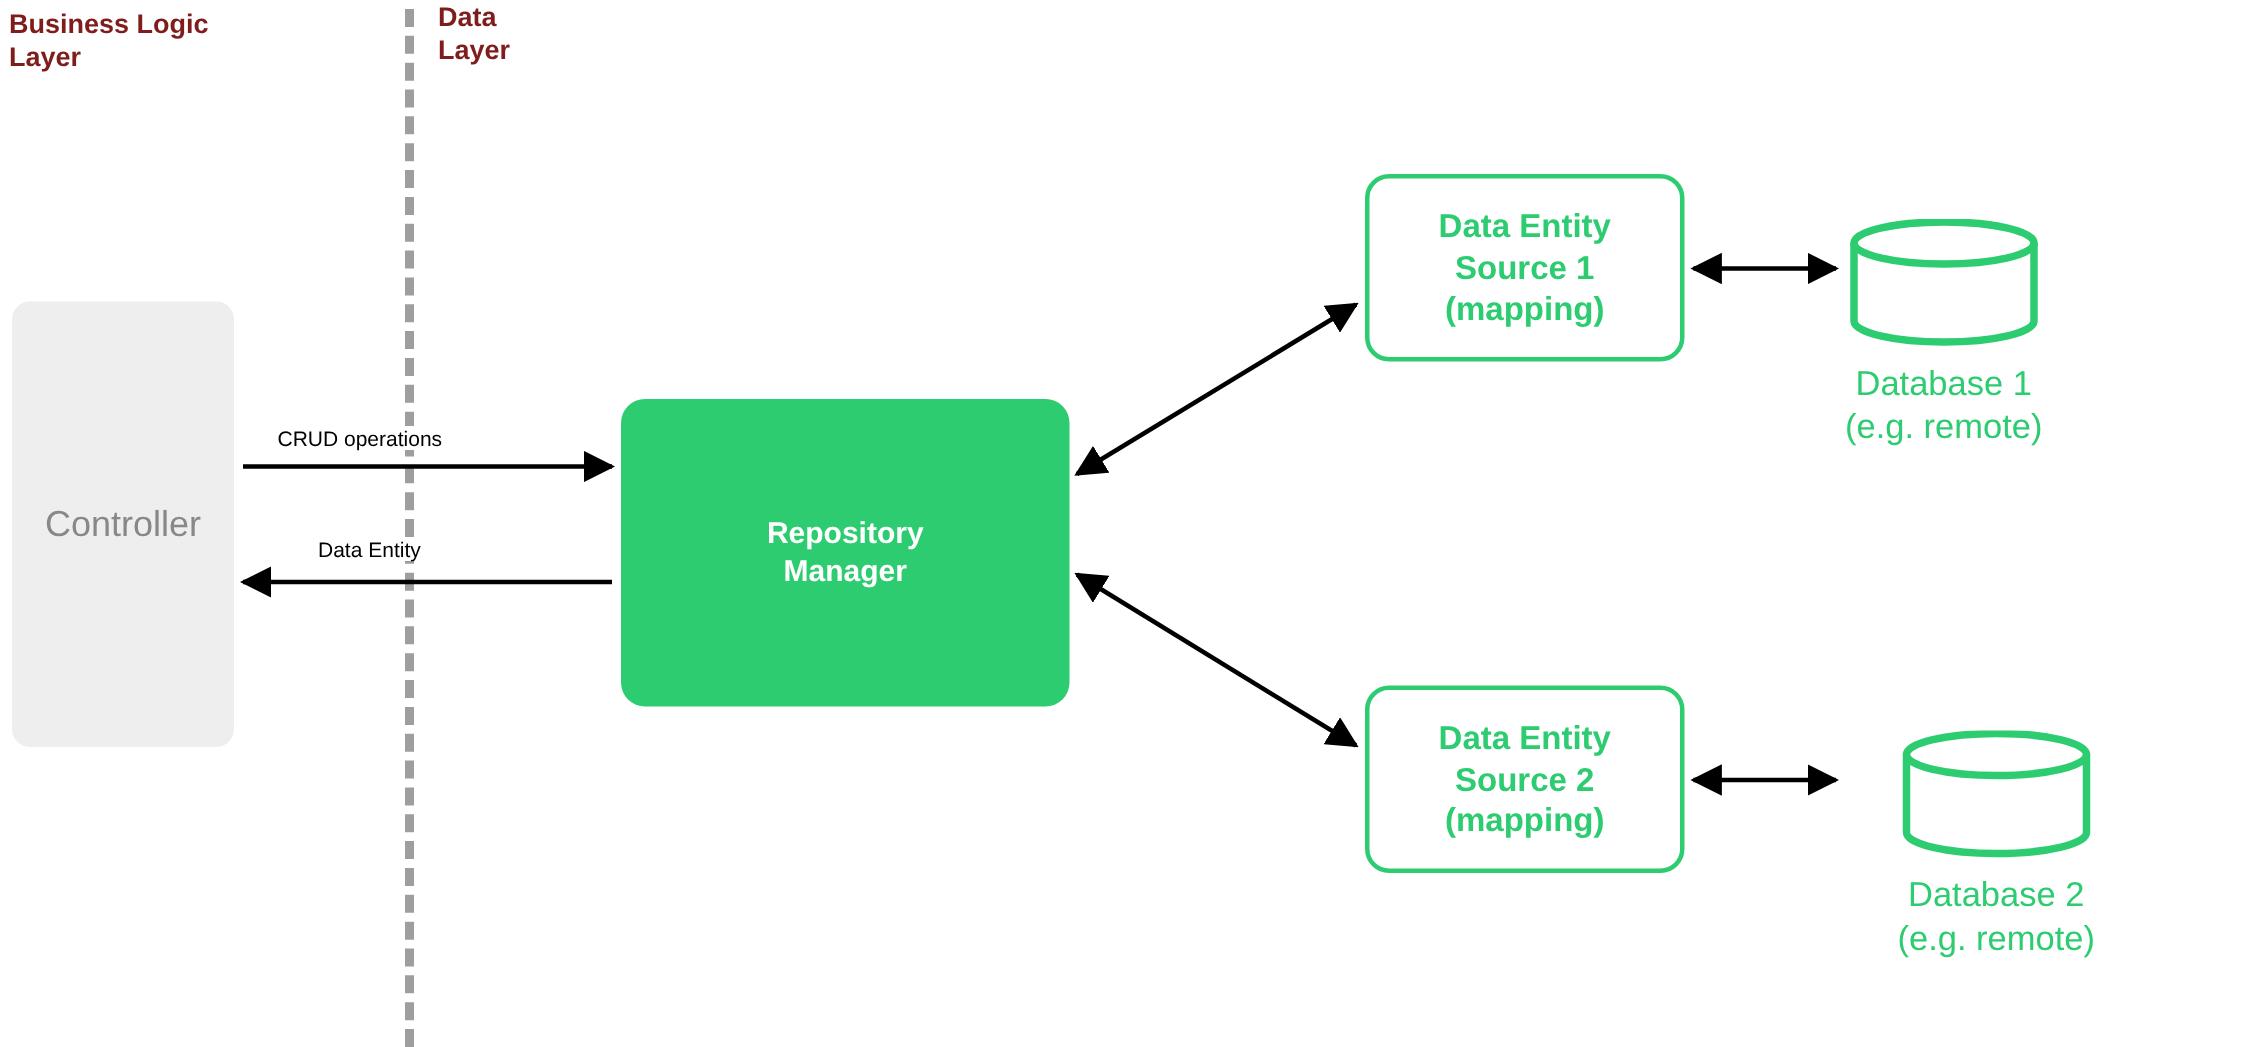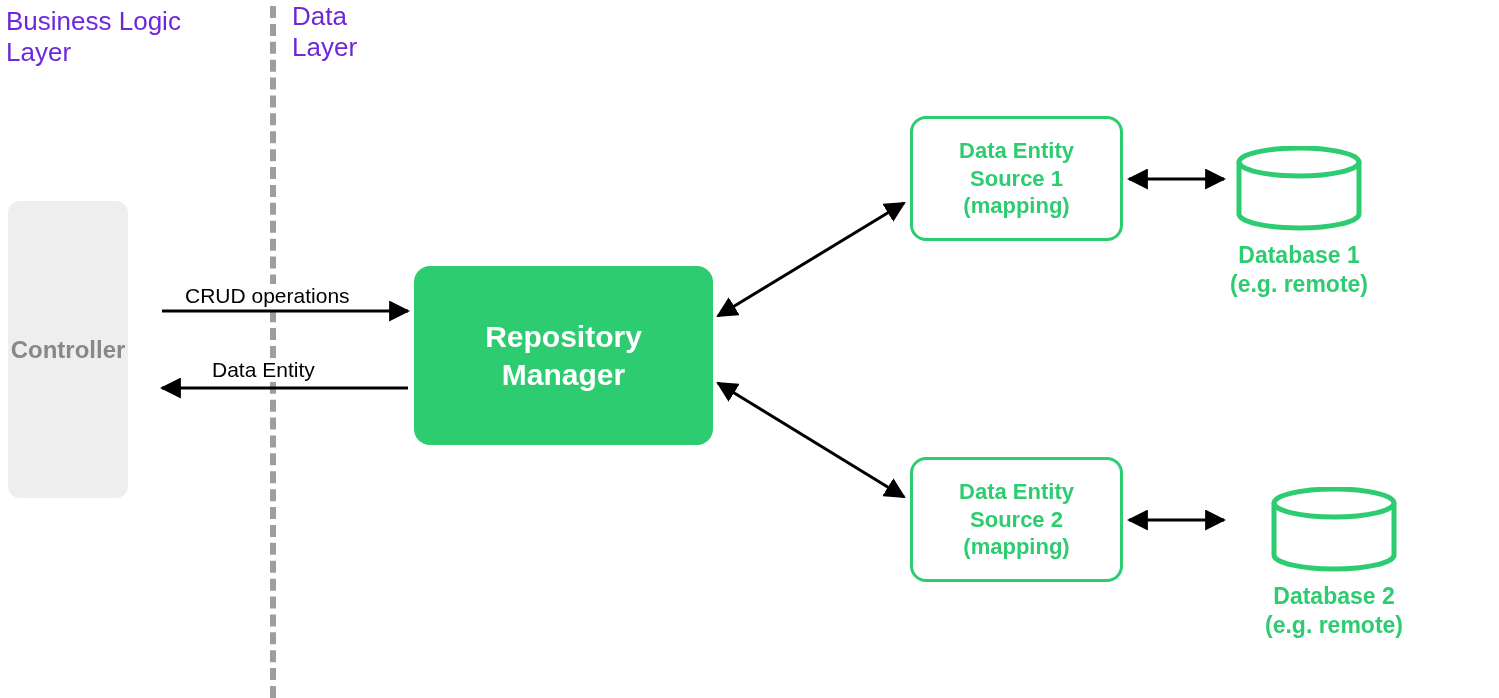--- a/index.html
+++ b/index.html
@@ -6,23 +6,23 @@
     body {
       font-family: -apple-system, BlinkMacSystemFont, "Segoe UI", Helvetica, Arial, sans-serif;
       background: #fff;
       width: 1499px;
       height: 698px;
       position: relative;
       overflow: hidden;
     }
     .layer-label {
       position: absolute;
-      font-size: 26px;
-      font-weight: 400;
-      color: #6d28d9;
+      font-size: 18px;
+      font-weight: 700;
+      color: #7f1d1d;
       line-height: 1.2;
     }
     .divider {
       position: absolute;
       left: 270px;
       top: 6px;
       width: 0;
       height: 692px;
       border-left: 6px dashed #9e9e9e;
     }
@@ -33,67 +33,66 @@
       justify-content: center;
       text-align: center;
       font-weight: 700;
       font-size: 22px;
       border-radius: 16px;
       line-height: 1.25;
     }
     .controller {
       left: 8px;
       top: 201px;
-      width: 120px;
+      width: 148px;
       height: 297px;
       background: #eeeeee;
       color: #888888;
       border-radius: 12px;
-      font-weight: 700;
+      font-weight: 400;
       font-size: 24px;
     }
     .repo {
       left: 414px;
       top: 266px;
       width: 299px;
-      height: 179px;
+      height: 205px;
       background: #2ecc71;
       color: #fff;
-      font-size: 30px;
+      font-size: 20px;
     }
     .source {
       width: 213px;
       height: 125px;
       border: 3px solid #2ecc71;
       color: #2ecc71;
       background: #fff;
     }
     .source1 { left: 910px; top: 116px; }
     .source2 { left: 910px; top: 457px; }
     .db-wrap {
       position: absolute;
       display: flex;
       flex-direction: column;
       align-items: center;
-      font-weight: bold;
     }
     .db1 { left: 1230px; top: 146px; }
     .db2 { left: 1230px; top: 487px; margin-left: 35px; }
     .db-label {
       margin-top: 10px;
       color: #2ecc71;
       font-size: 23px;
       text-align: center;
       line-height: 1.25;
     }
     .edge-label {
       position: absolute;
       background: #fff;
       color: #000;
-      font-size: 21px;
+      font-size: 14px;
       padding: 0 2px;
       white-space: nowrap;
     }
     .arrow-svg {
       position: absolute;
       left: 0;
       top: 0;
       width: 1499px;
       height: 698px;
       pointer-events: none;

